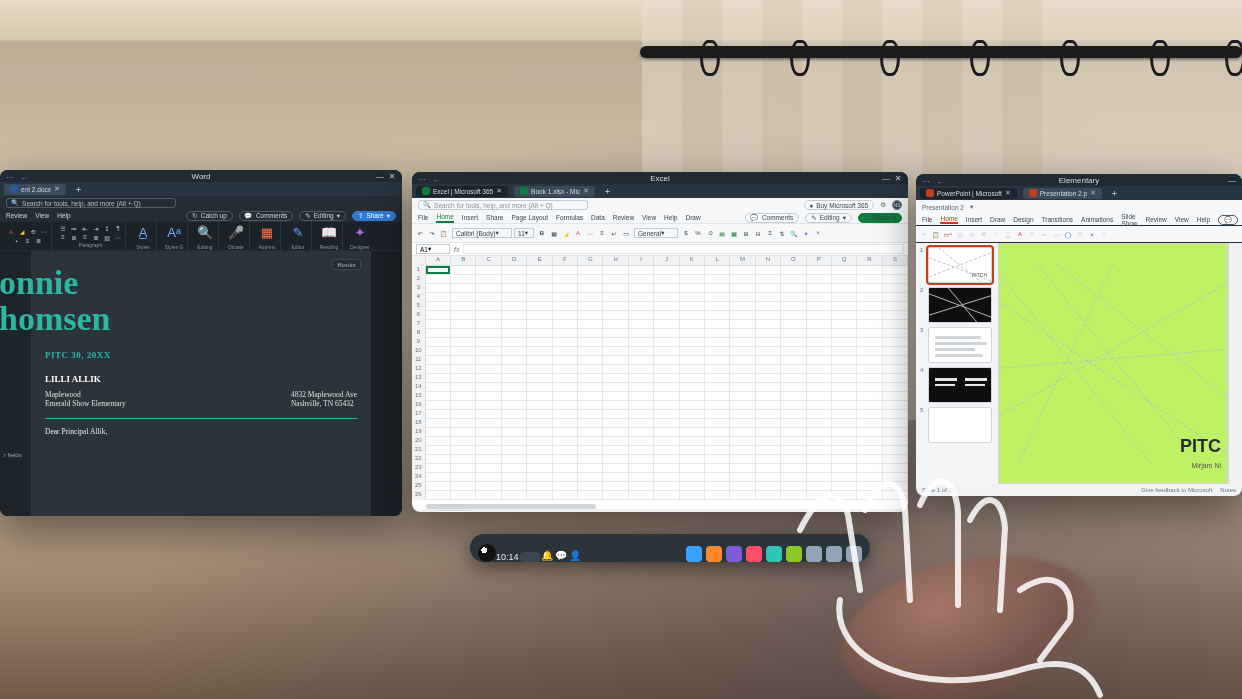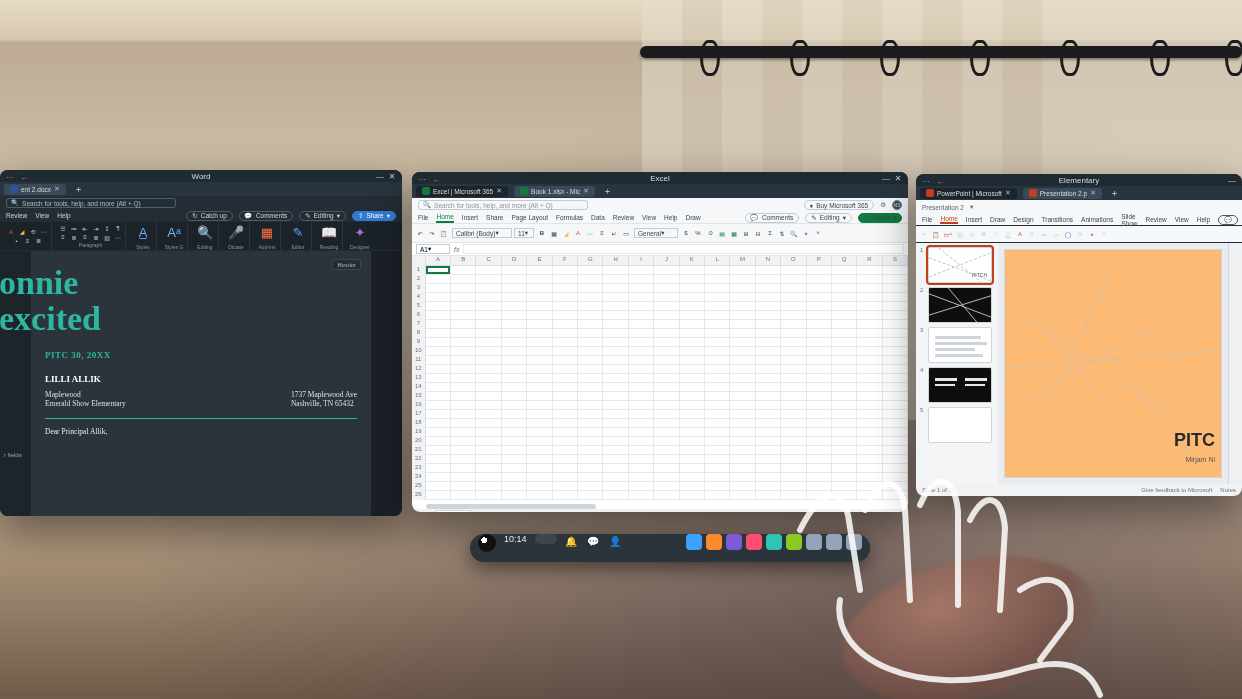--- a/index.html
+++ b/index.html
@@ -93,31 +93,31 @@
   
   .ppt .searchrow, .ppt .menurow, .ppt .ribbon { background:#f6f7f8; color:#3a4650;}
   .ppt .menurow .active { color:#c43e1c; border-bottom:2px solid #c43e1c;}
   .ppt .ribbon{ height:18px;}
   .ppt .work { display:flex; height:calc(100% - 69px - 12px); background:#e9edf0;}
   .ppt .thumbs { width:82px; background:#f2f4f6; padding:4px; display:flex; flex-direction:column; gap:4px; overflow:hidden;}
   .ppt .thumb { display:flex; gap:3px; align-items:flex-start;}
   .ppt .thumb .n { font-size:6px; color:#6a7680; width:5px;}
   .ppt .tframe { width:64px; height:36px; background:#fff; border:1px solid #d0d6db; border-radius:2px; position:relative; overflow:hidden;}
   .ppt .thumb.sel .tframe{ outline:2px solid #c43e1c;}
-  .ppt .slide { flex:1; background:#fdba74; margin:6px; border:1px solid #d0d6db; position:relative; overflow:hidden;}
+  .ppt .slide { flex:1; background:#bef264; border:1px solid #d0d6db; position:relative; overflow:hidden;}
   .ppt .notes { width:14px; background:#eef0f2; border-left:1px solid #d0d6db;}
   .ppt .status { height:12px; background:#f0f2f4; font-size:6px; color:#6a7680; display:flex; align-items:center; padding:0 6px; gap:8px;}
   .lines line{ stroke:#b8bfc5; stroke-width:1;}
   .lines.d line{ stroke-dasharray:3 2;}
   .tframe.dark { background:#0e0e0e;}
   .tframe.dark .wl{ position:absolute; background:rgba(255,255,255,.9);}
   .tframe .bar{position:absolute;background:#cfd4d8;height:3px;border-radius:1px;}
 
   
-  .task { position:absolute; left:470px; top:534px; width:400px; height:28px; border-radius:14px; background:#2b333b; display:flex; align-items:flex-start; padding:0 8px; gap:8px; box-shadow:0 6px 20px rgba(0,0,0,.5);}
+  .task { position:absolute; left:470px; top:534px; width:400px; height:28px; border-radius:14px; background:#2b333b; display:flex; align-items:flex-end; padding:0 8px; box-shadow:0 6px 20px rgba(0,0,0,.5);}
   .task .logo { width:18px; height:18px; border-radius:50%; background:radial-gradient(circle at 35% 35%, #fff 0 3px, #111 3px); }
   .task .time { font-size:9px; color:#e6ecef;}
   .task .pill2 { width:22px; height:10px; border-radius:5px; background:#3a4650;}
   .task .tic { width:14px; height:14px; border-radius:4px; display:flex; align-items:center; justify-content:center; font-size:10px; color:#e6ecef;}
   .task .apps { margin-left:auto; display:flex; gap:4px;}
 
   
   .hand { position:absolute; left:770px; top:470px; width:340px; height:230px; pointer-events:none; }
   .hand path { fill:none; stroke:#fff; stroke-width:6; stroke-opacity:.85; stroke-linecap:round; stroke-linejoin:round; }
   .palm { position:absolute; left:840px; top:560px; width:260px; height:140px; background:radial-gradient(ellipse at 40% 30%, rgba(168,120,105,.9), rgba(120,80,70,.7) 60%, transparent 80%); filter:blur(2px); border-radius:50%; transform:rotate(-12deg);}
@@ -240,31 +240,31 @@
       </div>
   </div>
   <div class="page-area">
     <div class="darkbar">
       <div style="position:absolute;bottom:58px;left:4px;font-size:6px;color:#9aa6af">r fields</div>
     </div>
     <div class="page">
       <span class="hdrtag">Header</span>
       <div class="name">
         <span>onnie</span>
-        <span>excited</span>
+        <span>homsen</span>
       </div>
       <div class="date">PITC 30, 20XX</div>
       <div class="recip">LILLI ALLIK</div>
       <div class="cols">
         <div>
           <div>Maplewood</div>
           <div>Emerald Show Elementary</div>
         </div>
         <div style="text-align:left">
-          <div>1737 Maplewood Ave</div>
+          <div>4832 Maplewood Ave</div>
           <div>Nashville, TN 65432</div>
         </div>
       </div>
       <hr class="rule">
       <div class="body">Dear Principal Allik,</div>
     </div>
   </div>
 </div>
 
 <div class="win excel" style="left:412px; top:172px; width:496px; height:340px;">

